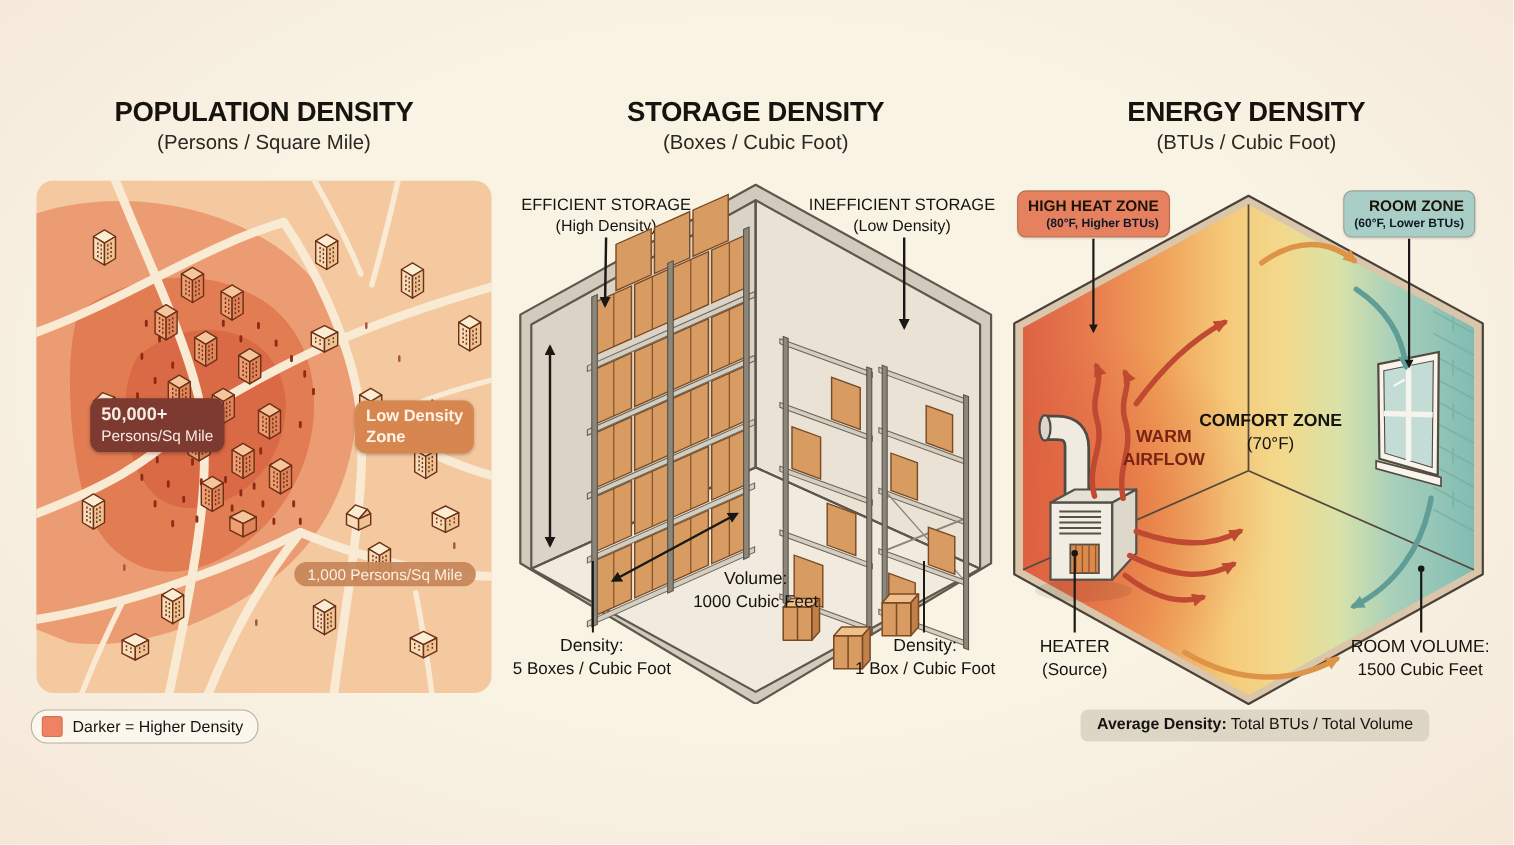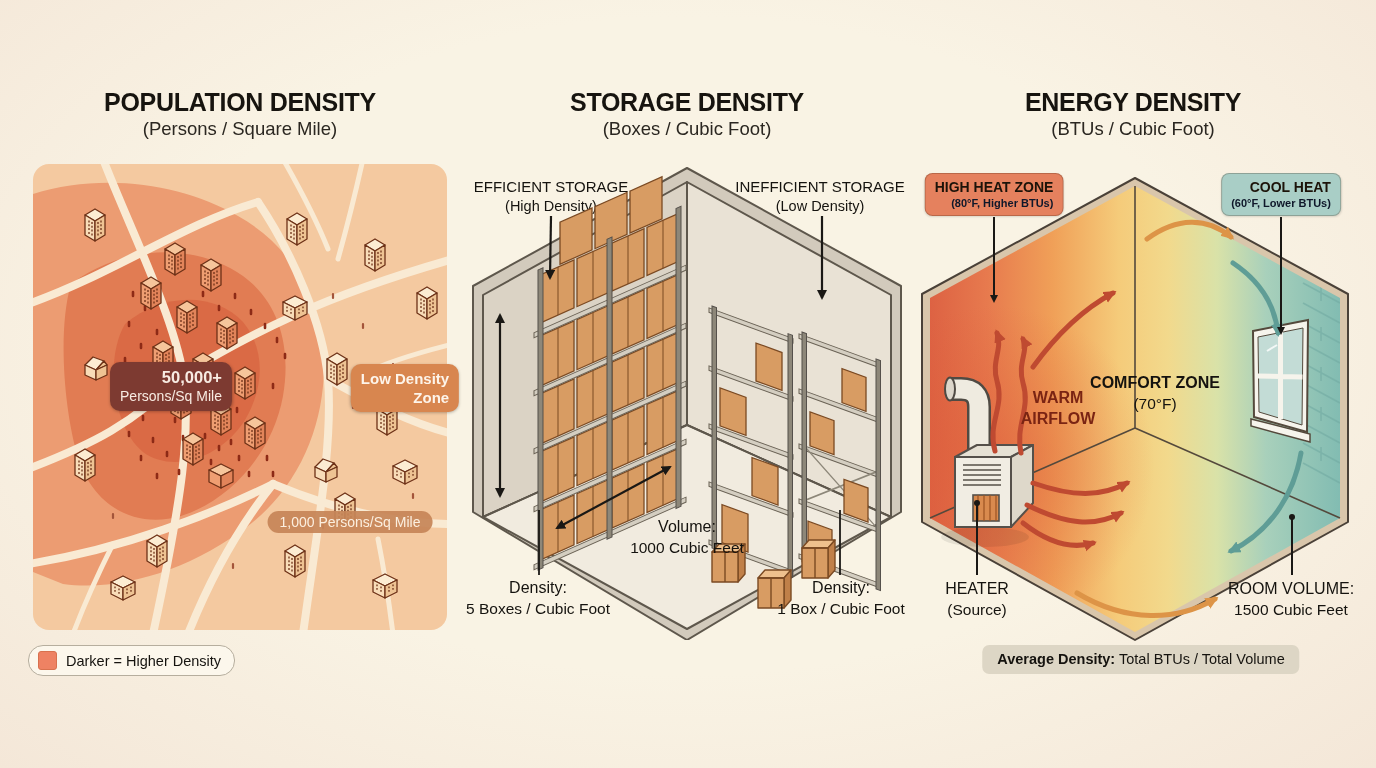--- a/index.html
+++ b/index.html
@@ -14,22 +14,22 @@
   .lbl{position:absolute;transform:translateX(-50%);text-align:center;line-height:1.3;white-space:nowrap;}
   .lbl .l1{font-weight:400;font-size:15px;}
   .lbl .l2{font-weight:400;font-size:14.5px;}
   .zbadge{position:absolute;transform:translateX(-50%);border-radius:8px;padding:4px 9px;
           text-align:right;line-height:1.32;white-space:nowrap;border:1px solid rgba(60,30,10,.25);
           box-shadow:0 1px 2px rgba(0,0,0,.12);}
   .zbadge .l1{font-weight:700;font-size:14px;color:#1c1309;}
   .zbadge .l2{font-weight:700;font-size:11px;color:#0f172a;}
   #badge-heat{background:#e5815e;}
   #badge-cool{background:#a9cec6;}
-  .mapbadge{position:absolute;transform:translateX(-50%);text-align:right;border-radius:10px;
-            line-height:1.28;padding:5px 10px;white-space:nowrap;box-shadow:0 1px 3px rgba(0,0,0,.25);margin-left:28px;}
+  .mapbadge{position:absolute;transform:translateX(-50%);text-align:left;border-radius:10px;
+            line-height:1.28;padding:5px 10px;white-space:nowrap;box-shadow:0 1px 3px rgba(0,0,0,.25);}
   #badge-50k{background:#7d3a31;color:#f8ebe2;}
   #badge-50k .l1{font-weight:700;font-size:16.5px;}
   #badge-50k .l2{font-weight:500;font-size:14px;}
   #badge-lowzone{background:#d8864f;color:#fdf4ea;}
   #badge-lowzone .l1,#badge-lowzone .l2{font-weight:700;font-size:15px;}
   #pill-1000{position:absolute;transform:translateX(-50%);background:rgba(198,133,88,.93);
              color:#fcefdf;font-size:14px;font-weight:500;border-radius:13px;
              padding:3px 12px;white-space:nowrap;}
   #legend{position:absolute;display:inline-flex;align-items:center;gap:9px;height:29px;
           background:#fcf7ec;border:1.5px solid #b6ae9e;border-radius:15px;padding:0 13px 0 9px;
@@ -318,21 +318,21 @@
   </div>
 
   <div class="ttl" style="left:1133px;top:88px">ENERGY DENSITY</div>
   <div class="sub" style="left:1133px;top:118px">(BTUs / Cubic Foot)</div>
 
   <div class="zbadge" id="badge-heat" style="left:994px;top:173px">
     <div class="l1">HIGH HEAT ZONE</div>
     <div class="l2">(80°F, Higher BTUs)</div>
   </div>
   <div class="zbadge" id="badge-cool" style="left:1281px;top:173px">
-    <div class="l1">COOL HEAT</div>
+    <div class="l1">ROOM ZONE</div>
     <div class="l2">(60°F, Lower BTUs)</div>
   </div>
 
   <svg style="left:915px;top:155px" width="460" height="505" viewBox="0 0 460 505">
     <defs>
       <linearGradient id="roomGrad" x1="0" y1="0" x2="1" y2="0">
         <stop offset="0" stop-color="#dd6243"></stop>
           <stop offset=".14" stop-color="#e77a4e"></stop>
         <stop offset=".30" stop-color="#f0a058"></stop>
           <stop offset=".46" stop-color="#f5cb7a"></stop>

